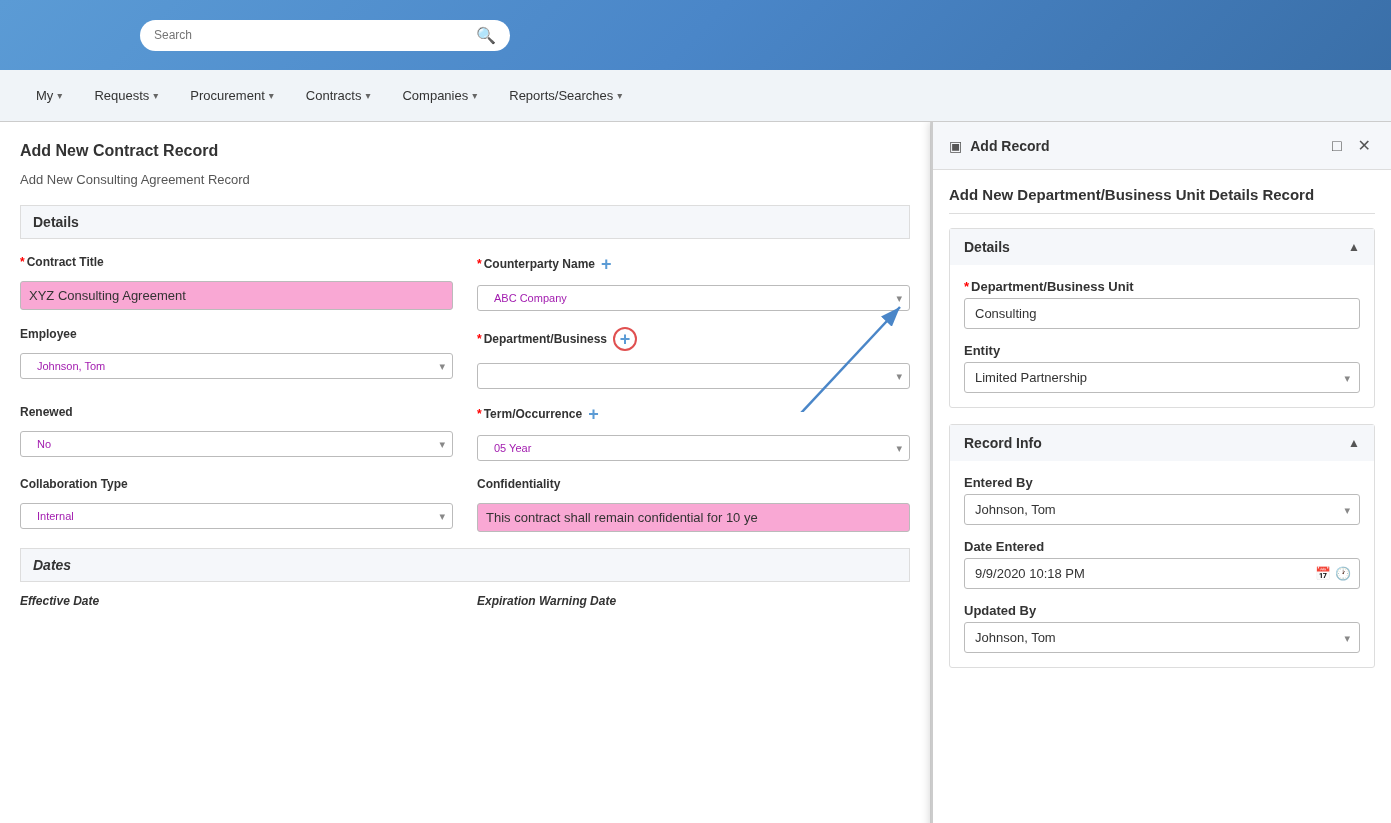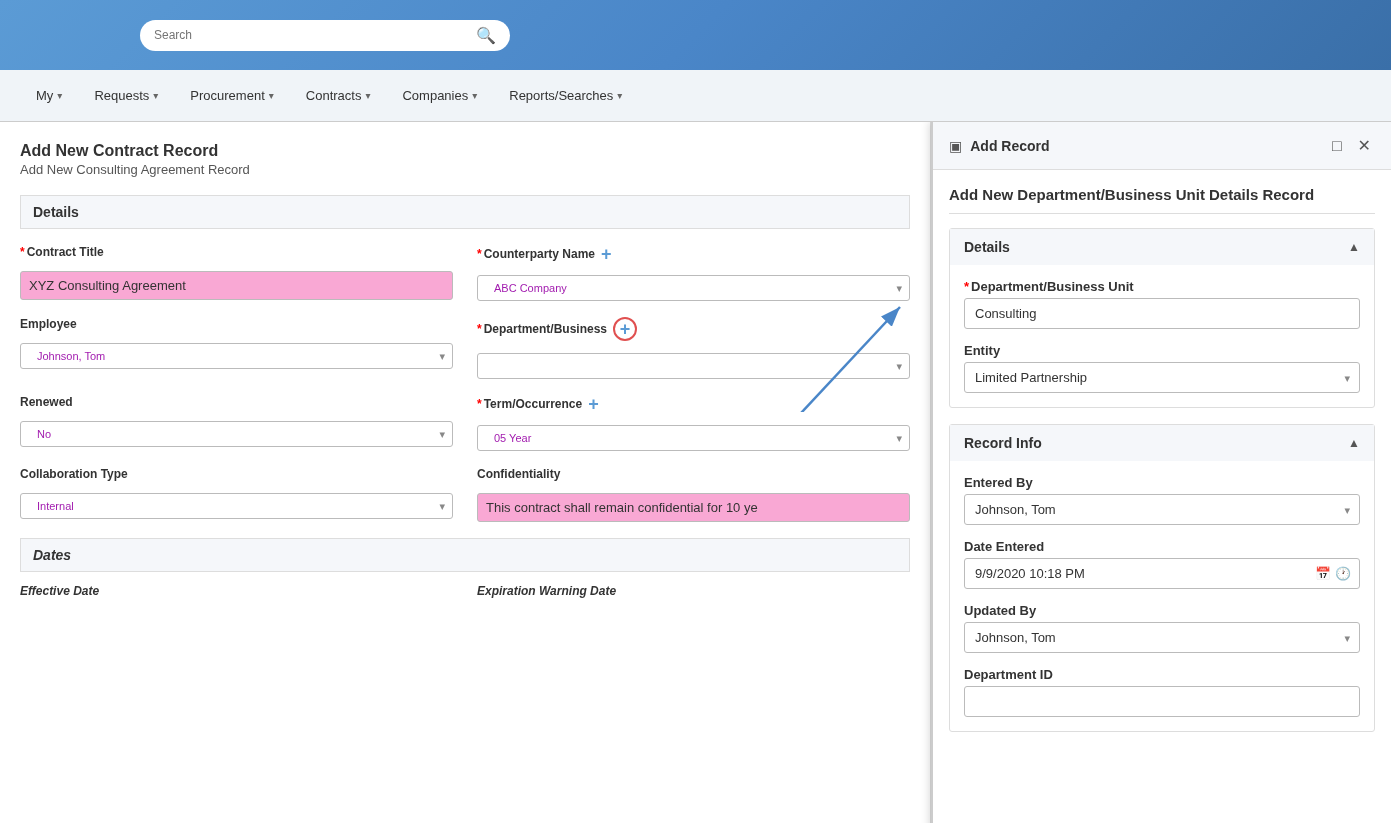--- a/index.html
+++ b/index.html
@@ -71,21 +71,21 @@
       background: white;
       overflow-y: auto;
       padding: 20px;
       border-right: 1px solid #ddd;
     }
 
     .page-title {
       font-size: 16px;
       font-weight: bold;
       color: #333;
-      margin-bottom: 2px;
+      margin-bottom: 12px;
     }
     .page-subtitle {
       font-size: 13px;
       color: #555;
       margin-bottom: 18px;
     }
 
     .section-header {
       font-size: 14px;
       font-weight: bold;
@@ -567,24 +567,20 @@
           <div class="modal-form-field">
             <label class="modal-form-label">Updated By</label>
             <div class="modal-select-wrap">
               <select class="modal-select">
                 <option value="Johnson, Tom">Johnson, Tom</option>
               </select>
               <span class="modal-select-arrow">▾</span>
             </div>
           </div>
 
-          <div class="modal-form-field">
-            <label class="modal-form-label">Department ID</label>
-            <input class="modal-input" type="text" style="">
-          </div>
         </div>
       </div>
     </div>
 
     <div class="scrollbar-area">
       
     </div>
   </div>
 </div>
 

